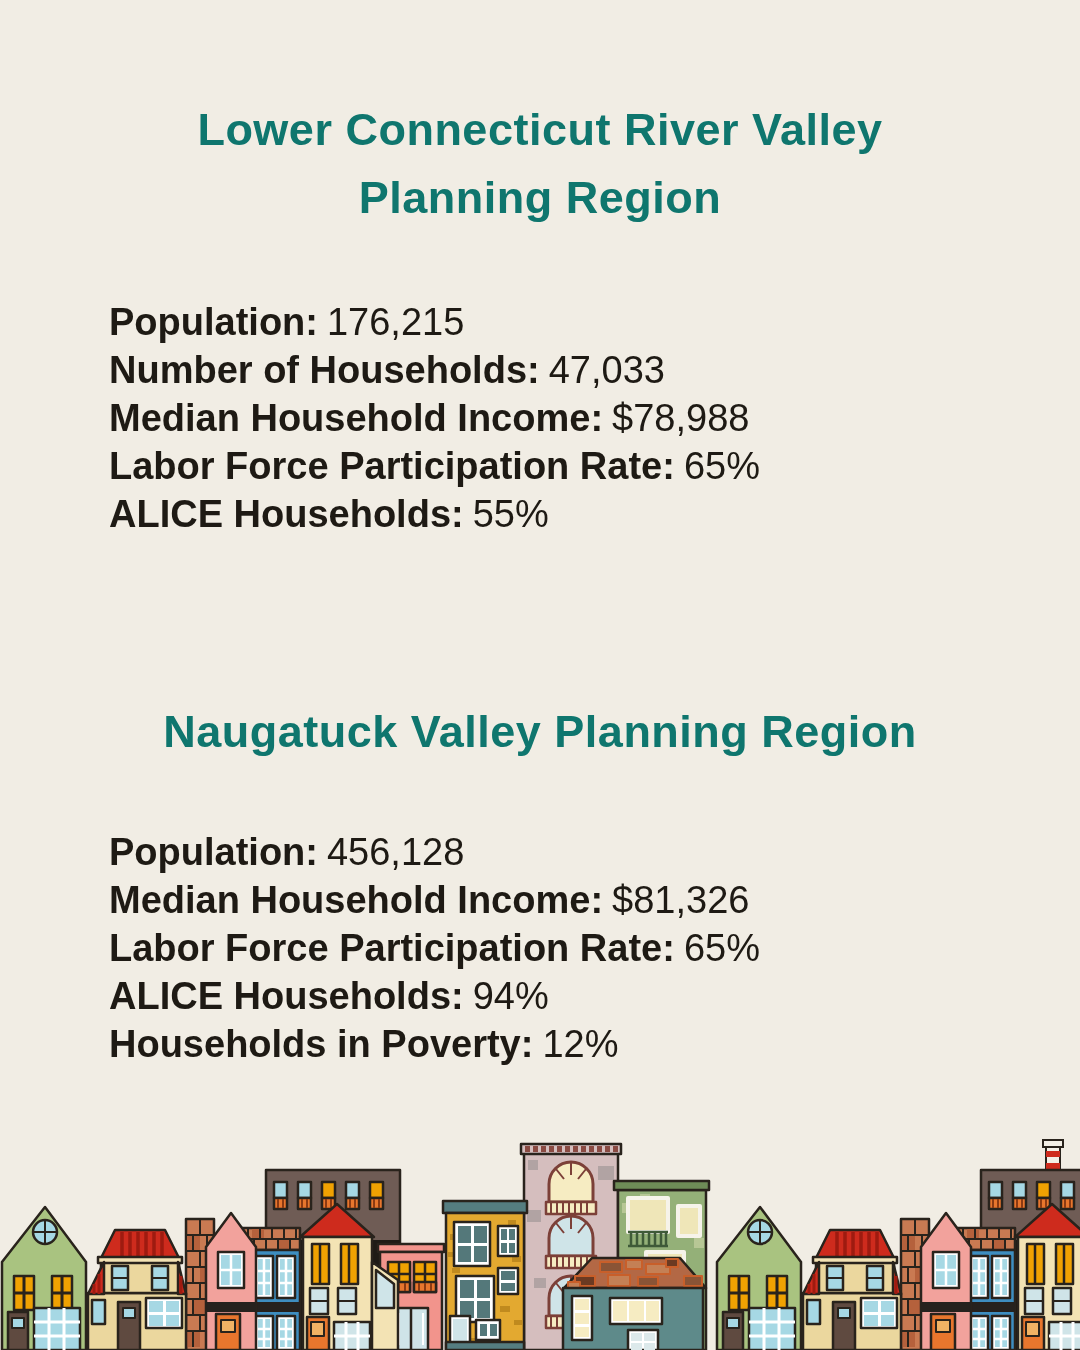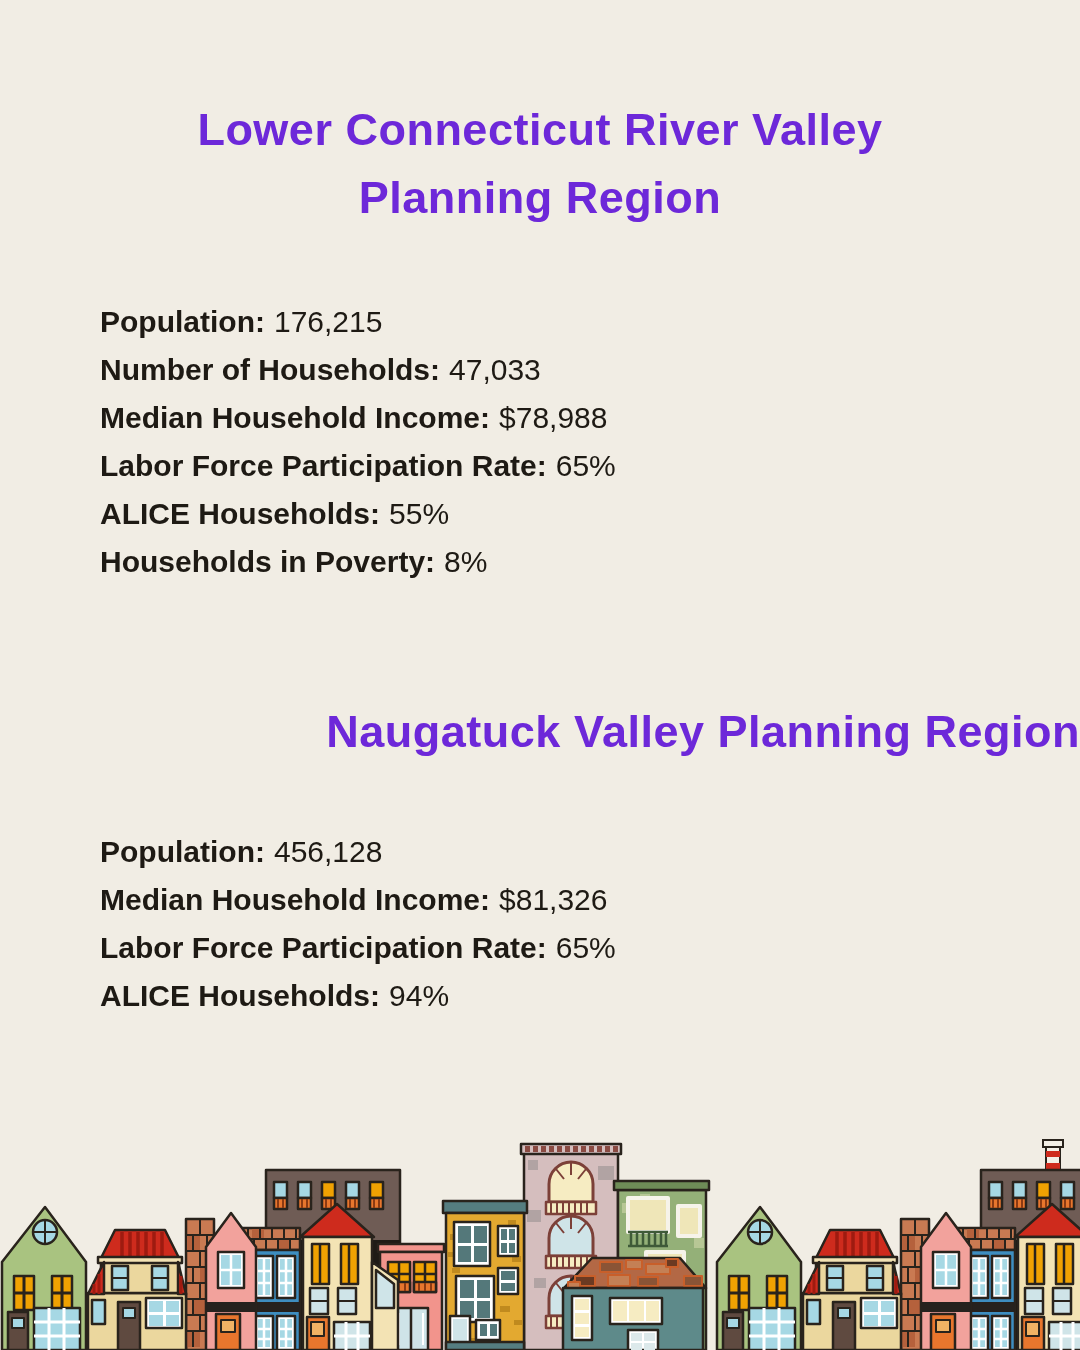--- a/index.html
+++ b/index.html
@@ -6,29 +6,29 @@
   body {
     width: 1080px; height: 1350px;
     position: relative; overflow: hidden;
     background: #F1EDE4;
     font-family: "Liberation Sans", "DejaVu Sans", sans-serif;
     color: #1E1A14;
   }
   .title {
     position: absolute; left: 0; right: 0;
     text-align: center; margin: 0;
-    color: #6d28d9; font-weight: 700;
+    color: #0f766e; font-weight: 700;
     font-size: 45px; line-height: 68px;
     letter-spacing: 0.5px;
   }
   .title-1 { top: 96px; padding: 0 150px; }
-  .title-2 { top: 698px; text-align: right; }
+  .title-2 { top: 698px; }
   .stats {
-    position: absolute; left: 100px; right: 50px;
-    font-size: 30px; line-height: 48px;
+    position: absolute; left: 109px; right: 50px;
+    font-size: 38px; line-height: 48px;
   }
   .stats-1 { top: 298px; }
   .stats-2 { top: 828px; }
   .stat-label { font-weight: 700; }
   .stat-value { font-weight: 400; margin-left: 9px; }
   .cityscape {
     position: absolute; left: 0; bottom: 0;
     width: 1080px; height: 240px; display: block;
   }
 </style>
@@ -48,39 +48,39 @@
     </div>
     <div class="stat-row">
       <span class="stat-label">Median Household Income:</span><span class="stat-value">$78,988</span>
     </div>
     <div class="stat-row">
       <span class="stat-label">Labor Force Participation Rate:</span><span class="stat-value">65%</span>
     </div>
     <div class="stat-row">
       <span class="stat-label">ALICE Households:</span><span class="stat-value">55%</span>
     </div>
-    <div class="stat-row">
-      <span class="stat-label">Households in Poverty:</span><span class="stat-value">8%</span>
-    </div>
   </div>
 
   <h2 class="title title-2">Naugatuck Valley Planning Region</h2>
 
   <div class="stats stats-2">
     <div class="stat-row">
       <span class="stat-label">Population:</span><span class="stat-value">456,128</span>
     </div>
     <div class="stat-row">
       <span class="stat-label">Median Household Income:</span><span class="stat-value">$81,326</span>
     </div>
     <div class="stat-row">
       <span class="stat-label">Labor Force Participation Rate:</span><span class="stat-value">65%</span>
     </div>
     <div class="stat-row">
       <span class="stat-label">ALICE Households:</span><span class="stat-value">94%</span>
+    </div>
+    <div class="stat-row">
+      <span class="stat-label">Households in Poverty:</span><span class="stat-value">12%</span>
     </div>
   </div>
 
   <svg class="cityscape" viewBox="0 0 1080 240" preserveAspectRatio="none" xmlns="http://www.w3.org/2000/svg">
     <defs>
       <g id="tile" stroke="#29231C" stroke-width="2.5" stroke-linejoin="round">
 
         <g>
           <rect x="266" y="60" width="134" height="180" fill="#6F5C55"></rect>
           <g>

